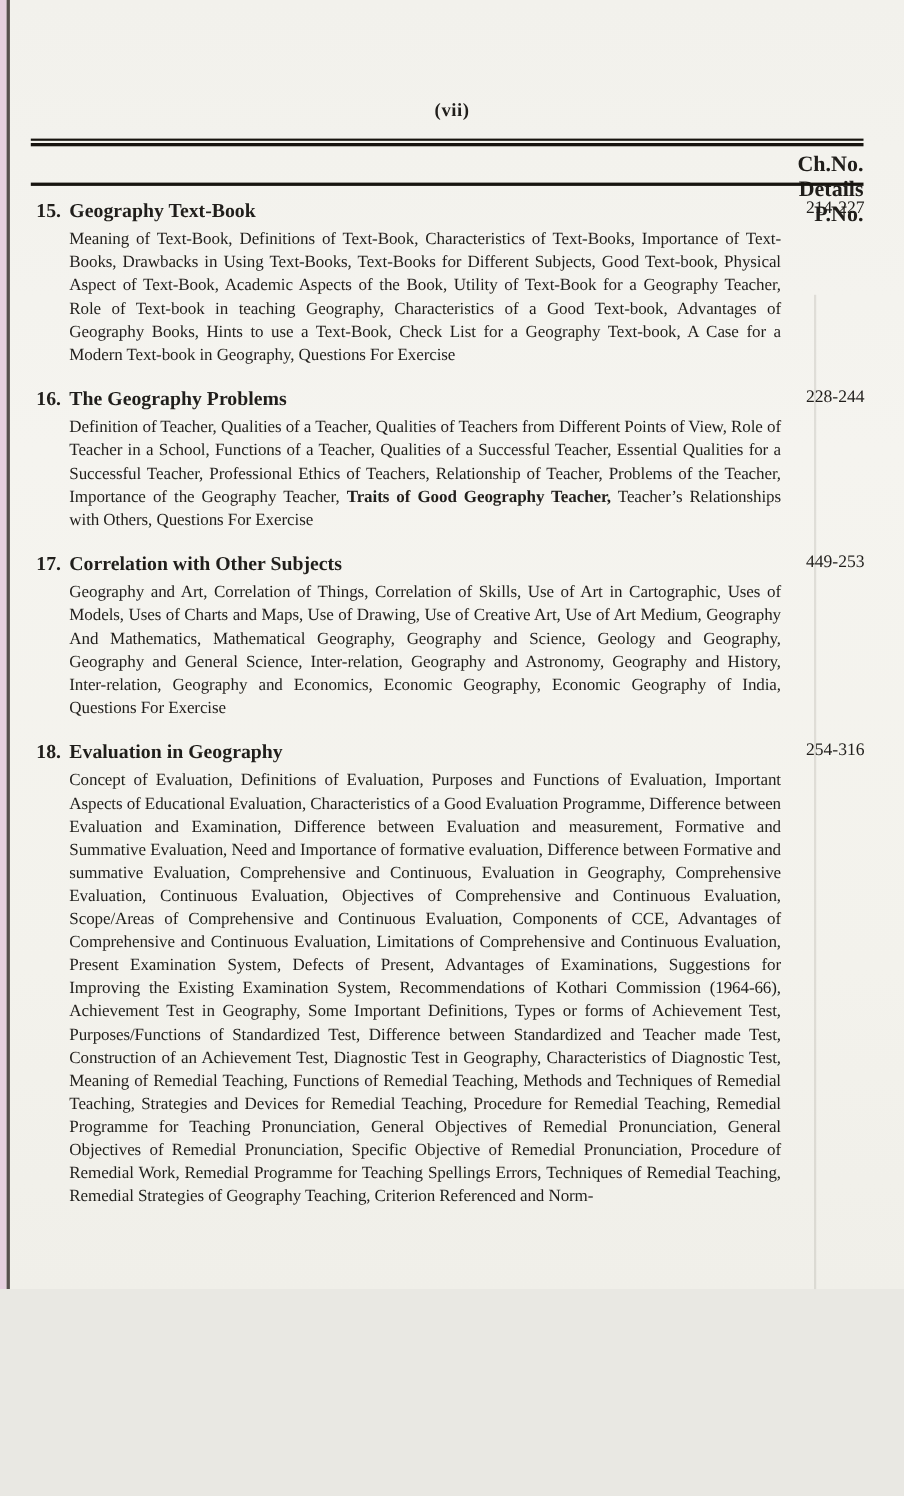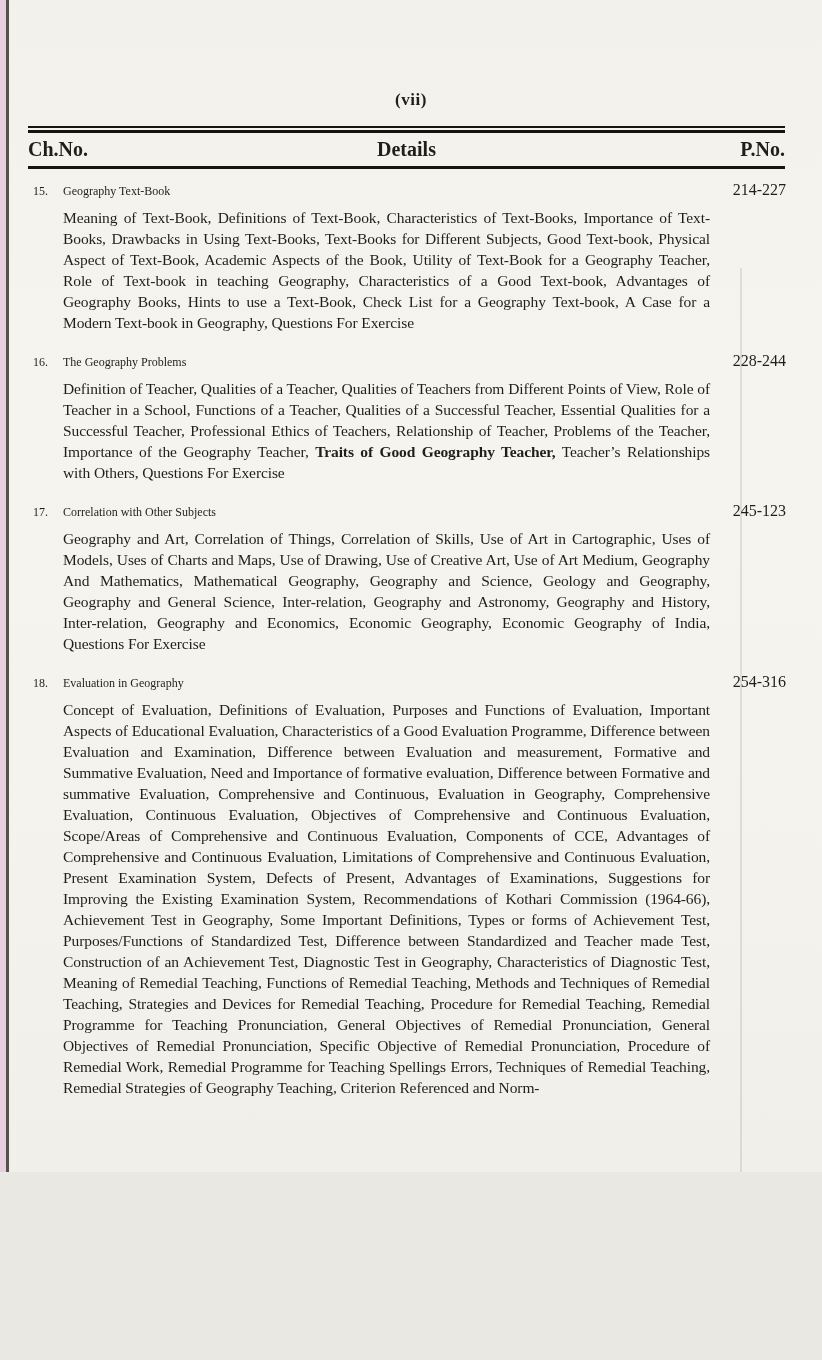--- a/index.html
+++ b/index.html
@@ -18,36 +18,36 @@
     position:absolute; top:90px; left:0; width:100%;
     text-align:center; font-weight:bold; font-size:17px; letter-spacing:0.5px;
   }
   .rule-top {
     position:absolute; top:126px; left:28px; width:757px; height:2px;
     border-top:2px solid #17140f; border-bottom:3px solid #17140f;
   }
   .thead {
     position:absolute; top:138px; left:28px; width:757px;
     display:flex; align-items:flex-end;
-    font-weight:bold; font-size:20px;
+    font-weight:bold; font-size:20px;flex-direction:column;
   }
   .th-left  { flex:1; text-align:left; }
   .th-mid   { flex:1; text-align:center; }
   .th-right { flex:1; text-align:right; }
   .rule-bottom {
     position:absolute; top:166px; left:28px; width:757px; height:3px; background:#17140f;
   }
   .faint-line {
     position:absolute; left:740px; top:268px; width:2px; height:1020px;
     background:rgba(125,120,110,0.18);
   }
   .chapters { position:absolute; top:178px; left:33px; width:753px; }
   .chapter  { position:relative; margin-bottom:16px; }
   .ch-head  {
-    display:flex; font-weight:normal; font-size:12px; line-height:26px; padding-right:90px;
+    display:flex; font-weight:bold; font-size:18px; line-height:26px; padding-right:90px;
   }
   .ch-num   { width:30px; flex:none; }
   .ch-pages {
     position:absolute; top:0; right:0;
     font-weight:normal; font-size:16px; line-height:24px;
   }
   .ch-details {
     margin:3px 0 0 30px; width:647px;
     font-size:15.5px; line-height:21px;
     text-align:justify; letter-spacing:-0.1px;
@@ -99,21 +99,21 @@
       </div>
       <span class="ch-pages">228-244</span>
       <p class="ch-details"><span>Definition of Teacher, Qualities of a Teacher, Qualities of Teachers from Different Points of View, Role of Teacher in a School, Functions of a Teacher, Qualities of a Successful Teacher, Essential Qualities for a Successful Teacher, Professional Ethics of Teachers, Relationship of Teacher, Problems of the Teacher, Importance of the Geography Teacher, </span><b>Traits of Good Geography Teacher,</b><span> Teacher’s Relationships with Others, Questions For Exercise</span></p>
     </section>
 
     <section class="chapter">
       <div class="ch-head">
         <span class="ch-num">17.</span>
         <span class="ch-title">Correlation with Other Subjects</span>
       </div>
-      <span class="ch-pages">245-123</span>
+      <span class="ch-pages">449-253</span>
       <p class="ch-details">Geography and Art, Correlation of Things, Correlation of Skills, Use of Art in Cartographic, Uses of Models, Uses of Charts and Maps, Use of Drawing, Use of Creative Art, Use of Art Medium, Geography And Mathematics, Mathematical Geography, Geography and Science, Geology and Geography, Geography and General Science, Inter-relation, Geography and Astronomy, Geography and History, Inter-relation, Geography and Economics, Economic Geography, Economic Geography of India, Questions For Exercise</p>
     </section>
 
     <section class="chapter">
       <div class="ch-head">
         <span class="ch-num">18.</span>
         <span class="ch-title">Evaluation in Geography</span>
       </div>
       <span class="ch-pages">254-316</span>
       <p class="ch-details">Concept of Evaluation, Definitions of Evaluation, Purposes and Functions of Evaluation, Important Aspects of Educational Evaluation, Characteristics of a Good Evaluation Programme, Difference between Evaluation and Examination, Difference between Evaluation and measurement, Formative and Summative Evaluation, Need and Importance of formative evaluation, Difference between Formative and summative Evaluation, Comprehensive and Continuous, Evaluation in Geography, Comprehensive Evaluation, Continuous Evaluation, Objectives of Comprehensive and Continuous Evaluation, Scope/Areas of Comprehensive and Continuous Evaluation, Components of CCE, Advantages of Comprehensive and Continuous Evaluation, Limitations of Comprehensive and Continuous Evaluation, Present Examination System, Defects of Present, Advantages of Examinations, Suggestions for Improving the Existing Examination System, Recommendations of Kothari Commission (1964-66), Achievement Test in Geography, Some Important Definitions, Types or forms of Achievement Test, Purposes/Functions of Standardized Test, Difference between Standardized and Teacher made Test, Construction of an Achievement Test, Diagnostic Test in Geography, Characteristics of Diagnostic Test, Meaning of Remedial Teaching, Functions of Remedial Teaching, Methods and Techniques of Remedial Teaching, Strategies and Devices for Remedial Teaching, Procedure for Remedial Teaching, Remedial Programme for Teaching Pronunciation, General Objectives of Remedial Pronunciation, General Objectives of Remedial Pronunciation, Specific Objective of Remedial Pronunciation, Procedure of Remedial Work, Remedial Programme for Teaching Spellings Errors, Techniques of Remedial Teaching, Remedial Strategies of Geography Teaching, Criterion Referenced and Norm-</p>

